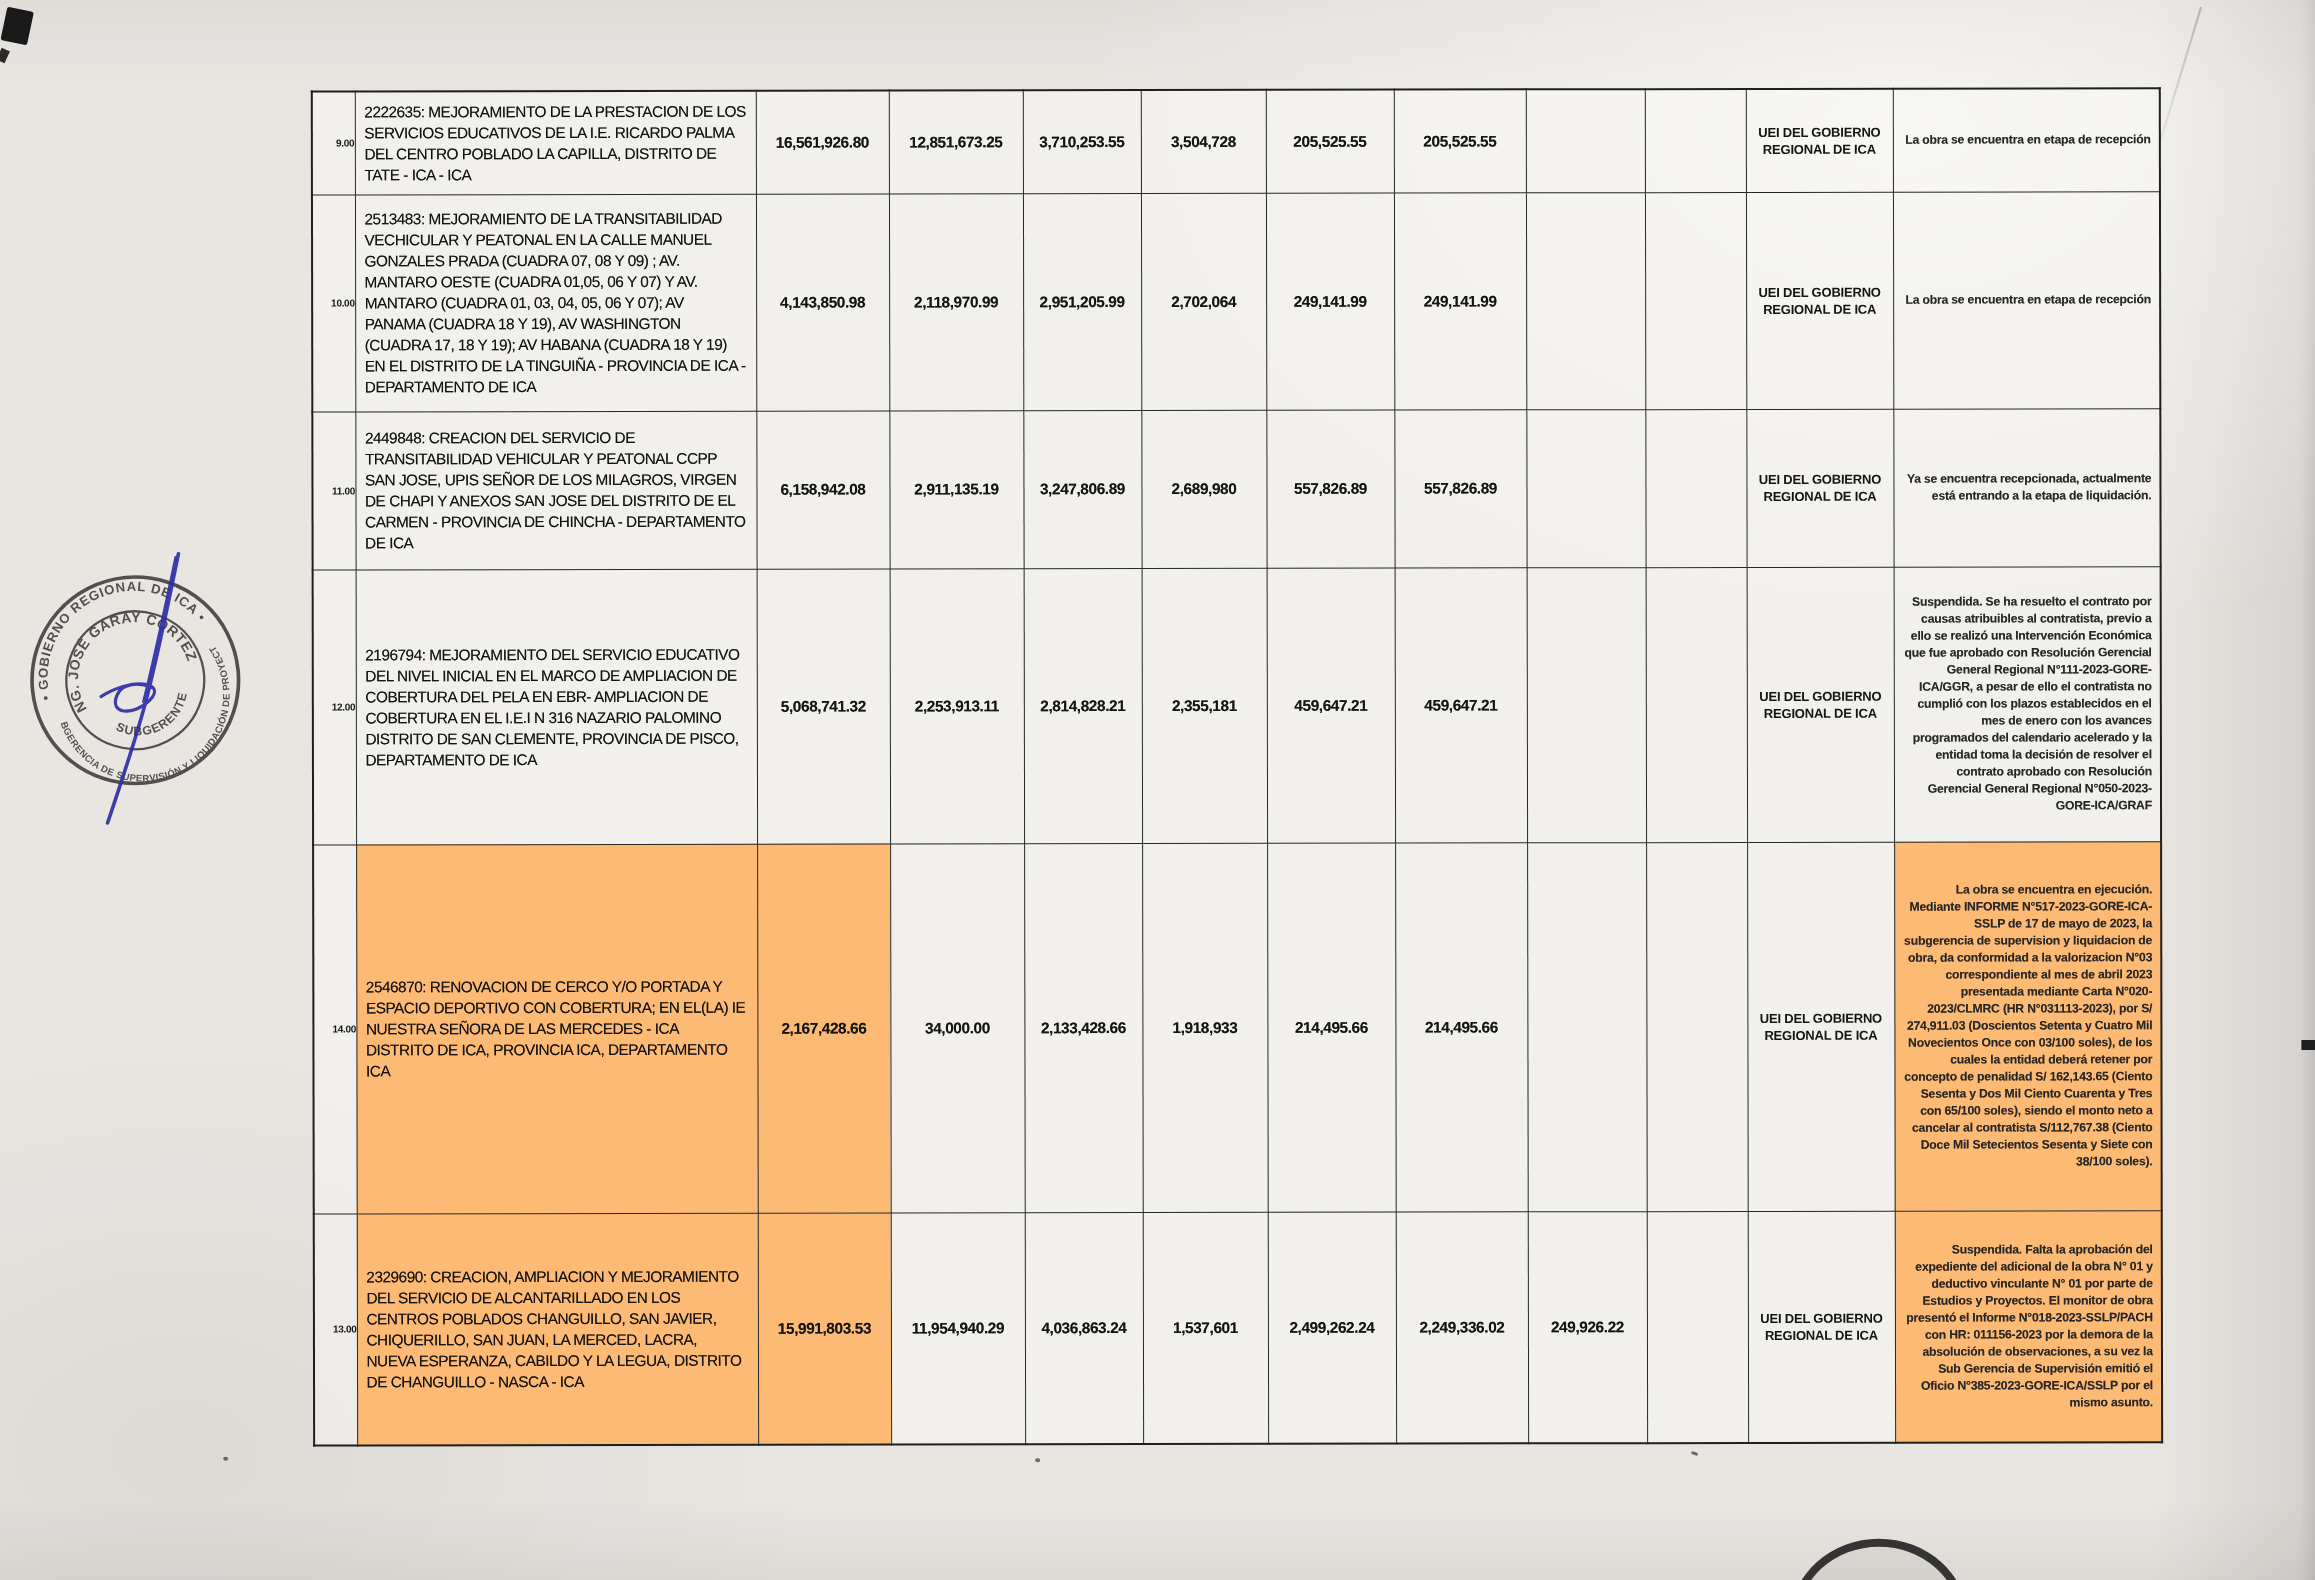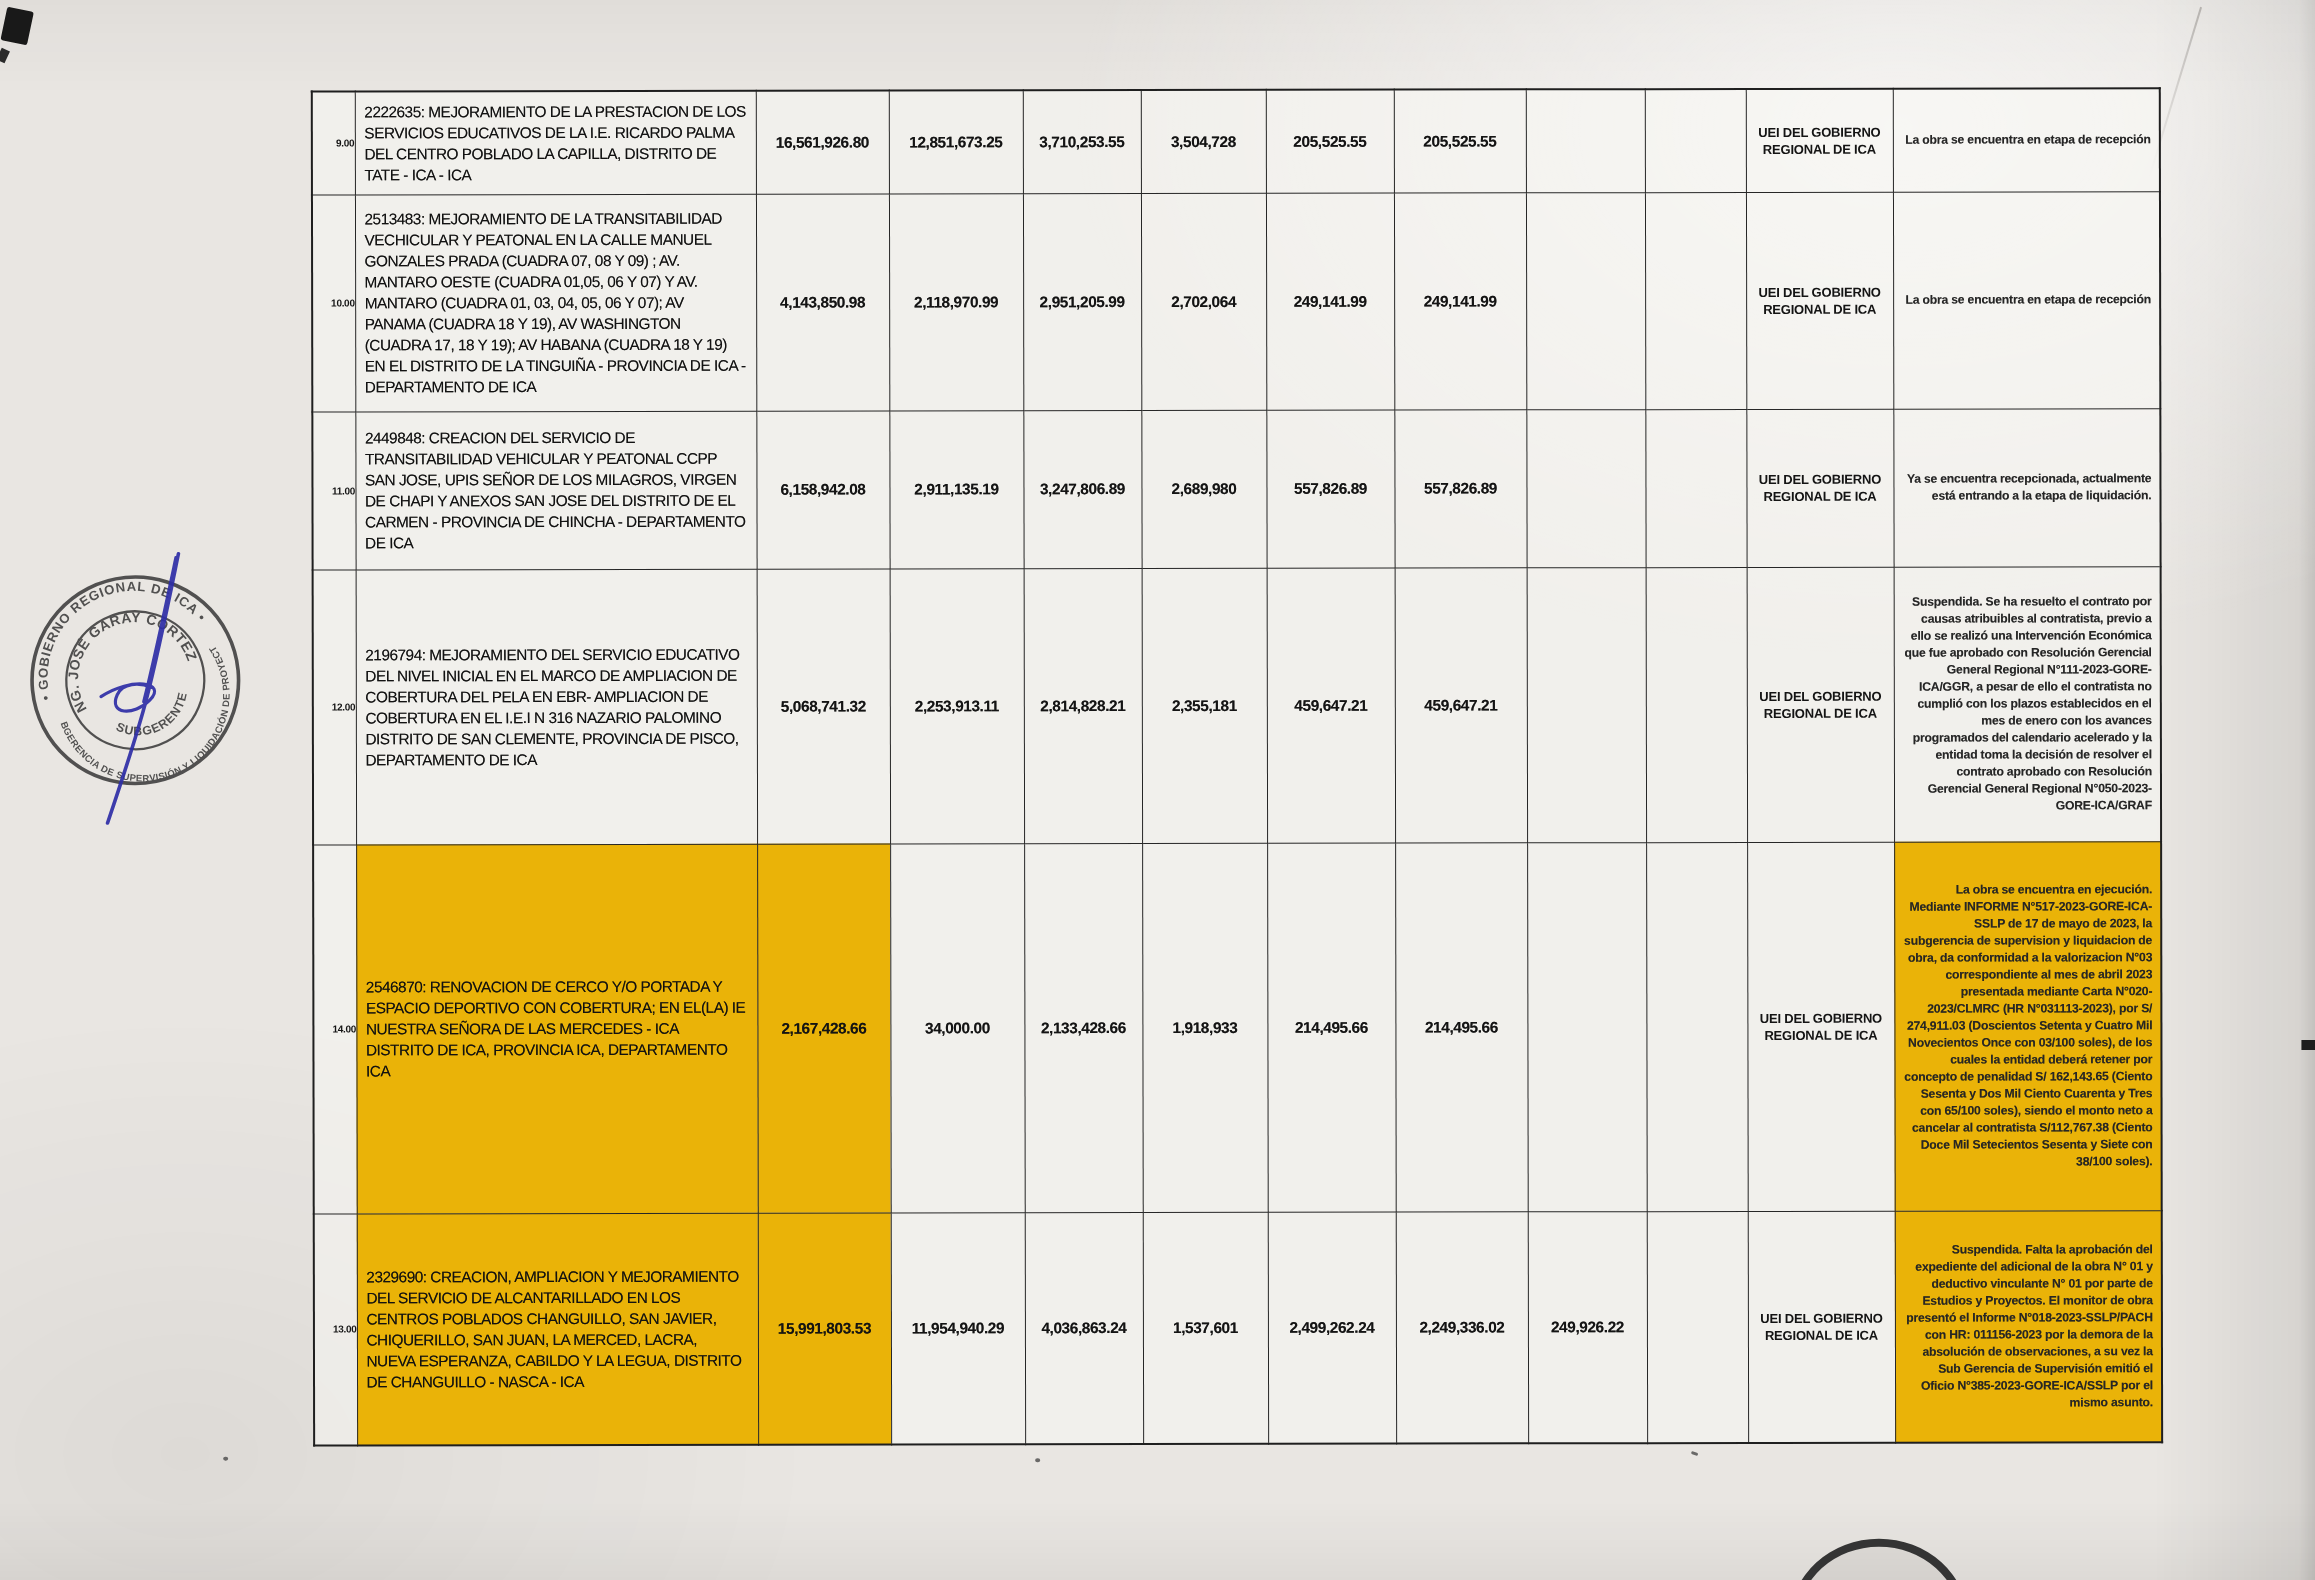--- a/index.html
+++ b/index.html
@@ -21,21 +21,21 @@
     border-collapse:collapse;table-layout:fixed;
     border:2.7px solid #1f1f1f;
   }
   td{
     border:1.8px solid #272727;
     background:rgba(250,249,246,.5);
     vertical-align:middle;
     padding:0;
     color:#141414;
   }
-  td.hl{background:#eab308;}
+  td.hl{background:#fdba74;}
   .num-col{font-size:10px;font-weight:700;text-align:right;letter-spacing:-0.3px;}
   .desc-col div{font-size:15.4px;line-height:21px;font-weight:400;letter-spacing:-0.5px;padding:5.4px 9px;text-align:left;color:#121212;text-shadow:0 0 0.5px rgba(0,0,0,.55);}
   .val-col{font-size:15.4px;font-weight:700;text-align:center;letter-spacing:-0.4px;text-shadow:0 0 0.5px rgba(0,0,0,.5);margin-top:40px;}
   .uei-col div{font-size:13px;line-height:17px;font-weight:700;text-align:center;padding:0 4px;letter-spacing:-0.2px;}
   .status-col div{font-size:12.2px;line-height:17px;font-weight:700;letter-spacing:-0.2px;color:#262626;text-align:right;padding:6.3px 8.1px;text-shadow:0 0 0.4px rgba(0,0,0,.35);}
 
   
   .mark-tl{position:absolute;left:5.4px;top:7.2px;width:27px;height:34px;background:#191919;transform:rotate(12deg);border-radius:2.7px;}
   .mark-tl2{position:absolute;left:0px;top:47px;width:9px;height:12.7px;background:#2a2a2a;transform:rotate(25deg);}
   .mark-edge{position:absolute;left:2301px;top:1042px;width:14.5px;height:10px;background:#1e1e1e;}

